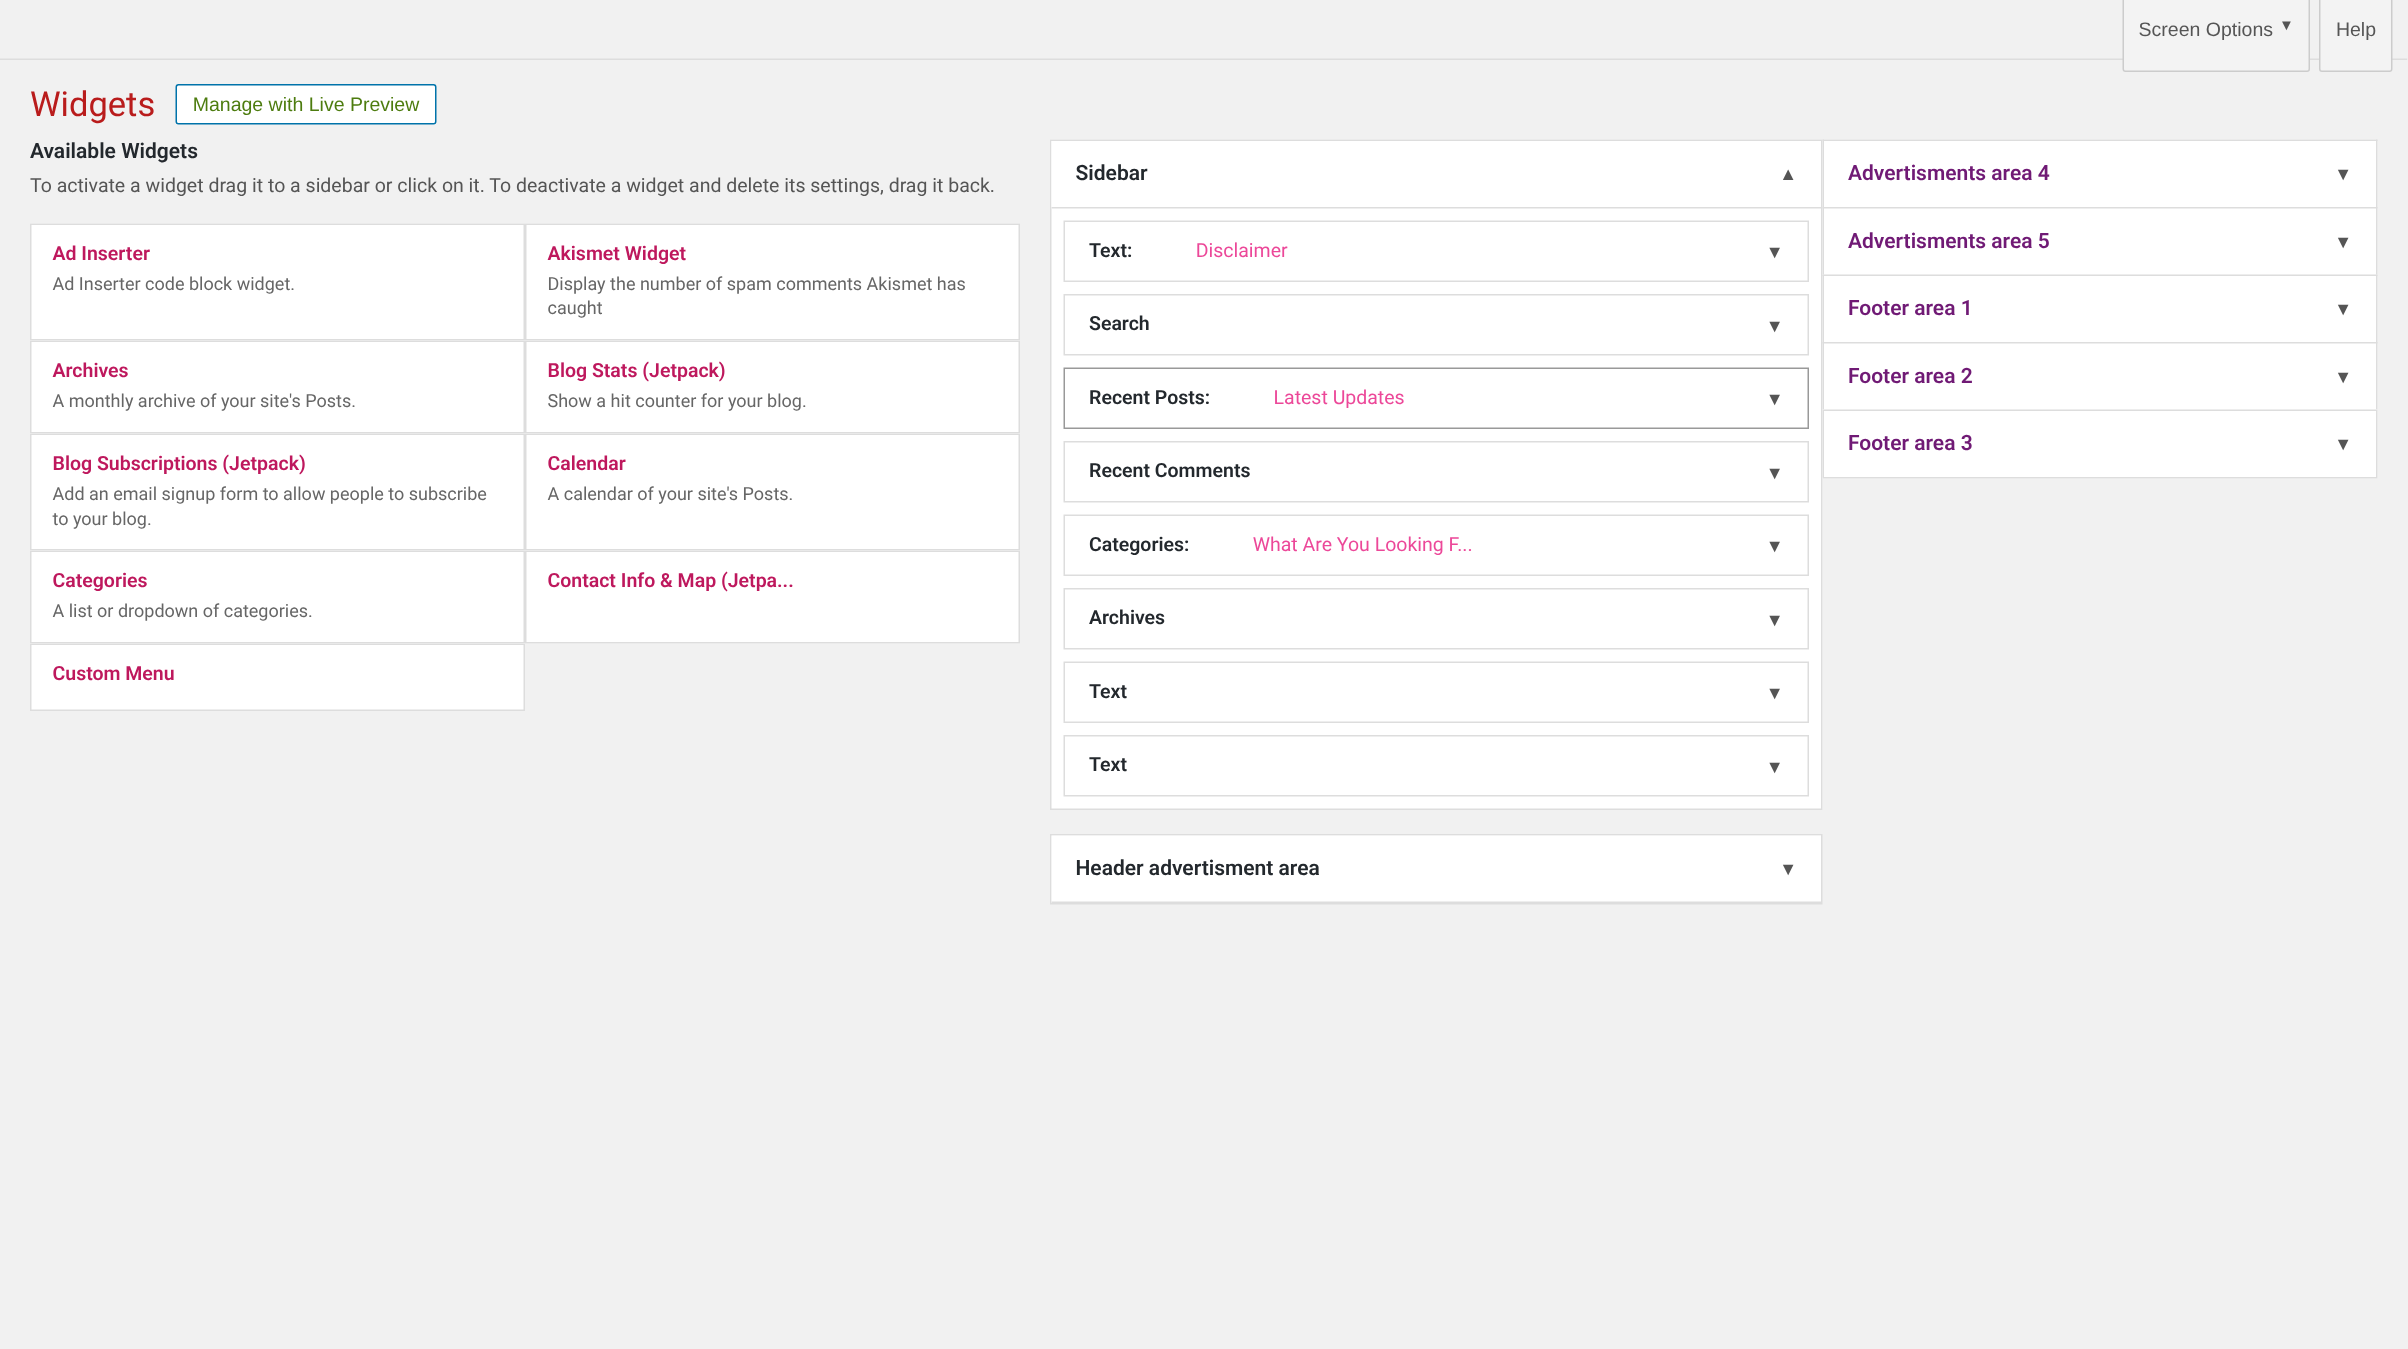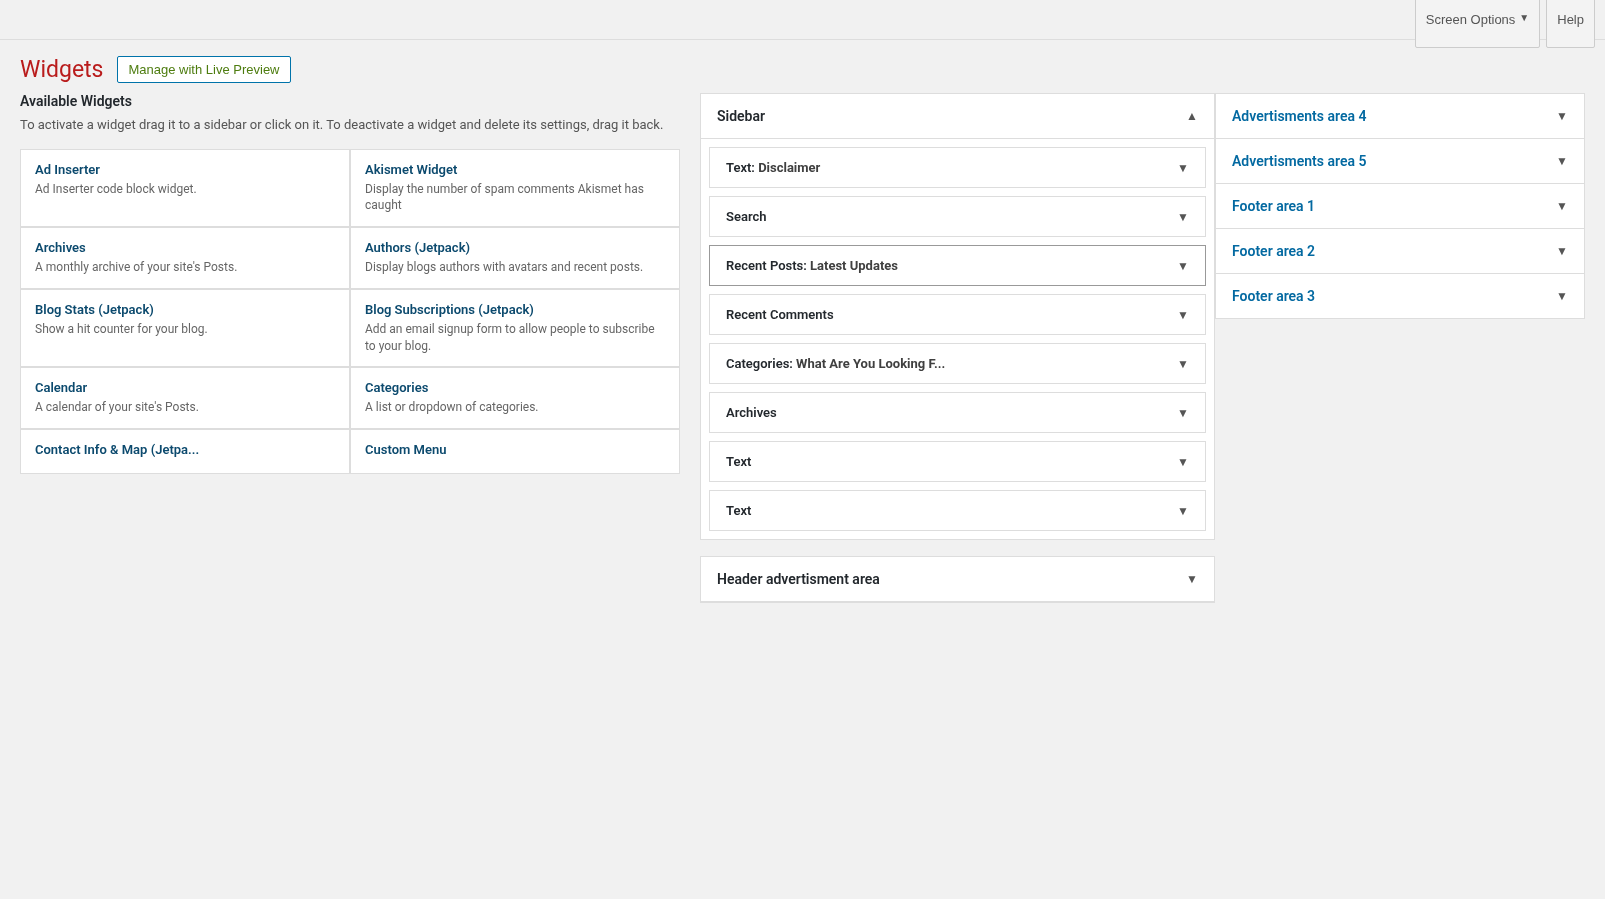--- a/index.html
+++ b/index.html
@@ -90,21 +90,21 @@
     }
     .widget-item {
       background: #fff;
       border: 1px solid #ddd;
       padding: 12px 14px;
       cursor: pointer;
     }
     .widget-item .widget-name {
       font-weight: 600;
       font-size: 13px;
-      color: #0c4a6e;
+      color: #be185d;
       margin-bottom: 4px;
     }
     .widget-item .widget-desc {
       font-size: 12px;
       color: #666;
       line-height: 1.4;
     }
 
     
     .sidebars-column {
@@ -160,22 +160,23 @@
       margin-top: 8px;
     }
     .widget-row .widget-row-label {
       font-size: 13px;
       color: #23282d;
     }
     .widget-row .widget-row-label span {
       font-weight: 600;
     }
     .widget-row .widget-row-label .subtitle {
-      color: #404040;
-      font-weight: 700;
+      color: #ec4899;
+      font-weight: 400;
+      margin-left: 39px;
     }
     .widget-row .row-chevron {
       color: #555;
       font-size: 12px;
     }
     
     .widget-row.expanded {
       border: 1px solid #999;
     }
 
@@ -196,21 +197,21 @@
     .right-panel-header {
       display: flex;
       justify-content: space-between;
       align-items: center;
       padding: 14px 16px;
       cursor: pointer;
     }
     .right-panel-header .rp-title {
       font-size: 14px;
       font-weight: 600;
-      color: #0369a1;
+      color: #701a75;
     }
     .right-panel-header .rp-chevron {
       color: #555;
       font-size: 12px;
     }
   </style>
 </head>
 <body>
 
 <div class="top-bar">
@@ -241,24 +242,20 @@
       </div>
       <div class="widget-item">
         <div class="widget-name">Akismet Widget</div>
         <div class="widget-desc">Display the number of spam comments Akismet has caught</div>
       </div>
 
       <div class="widget-item">
         <div class="widget-name">Archives</div>
         <div class="widget-desc">A monthly archive of your site's Posts.</div>
       </div>
-      <div class="widget-item">
-        <div class="widget-name">Authors (Jetpack)</div>
-        <div class="widget-desc">Display blogs authors with avatars and recent posts.</div>
-      </div>
 
       <div class="widget-item">
         <div class="widget-name">Blog Stats (Jetpack)</div>
         <div class="widget-desc">Show a hit counter for your blog.</div>
       </div>
       <div class="widget-item">
         <div class="widget-name">Blog Subscriptions (Jetpack)</div>
         <div class="widget-desc">Add an email signup form to allow people to subscribe to your blog.</div>
       </div>
 

